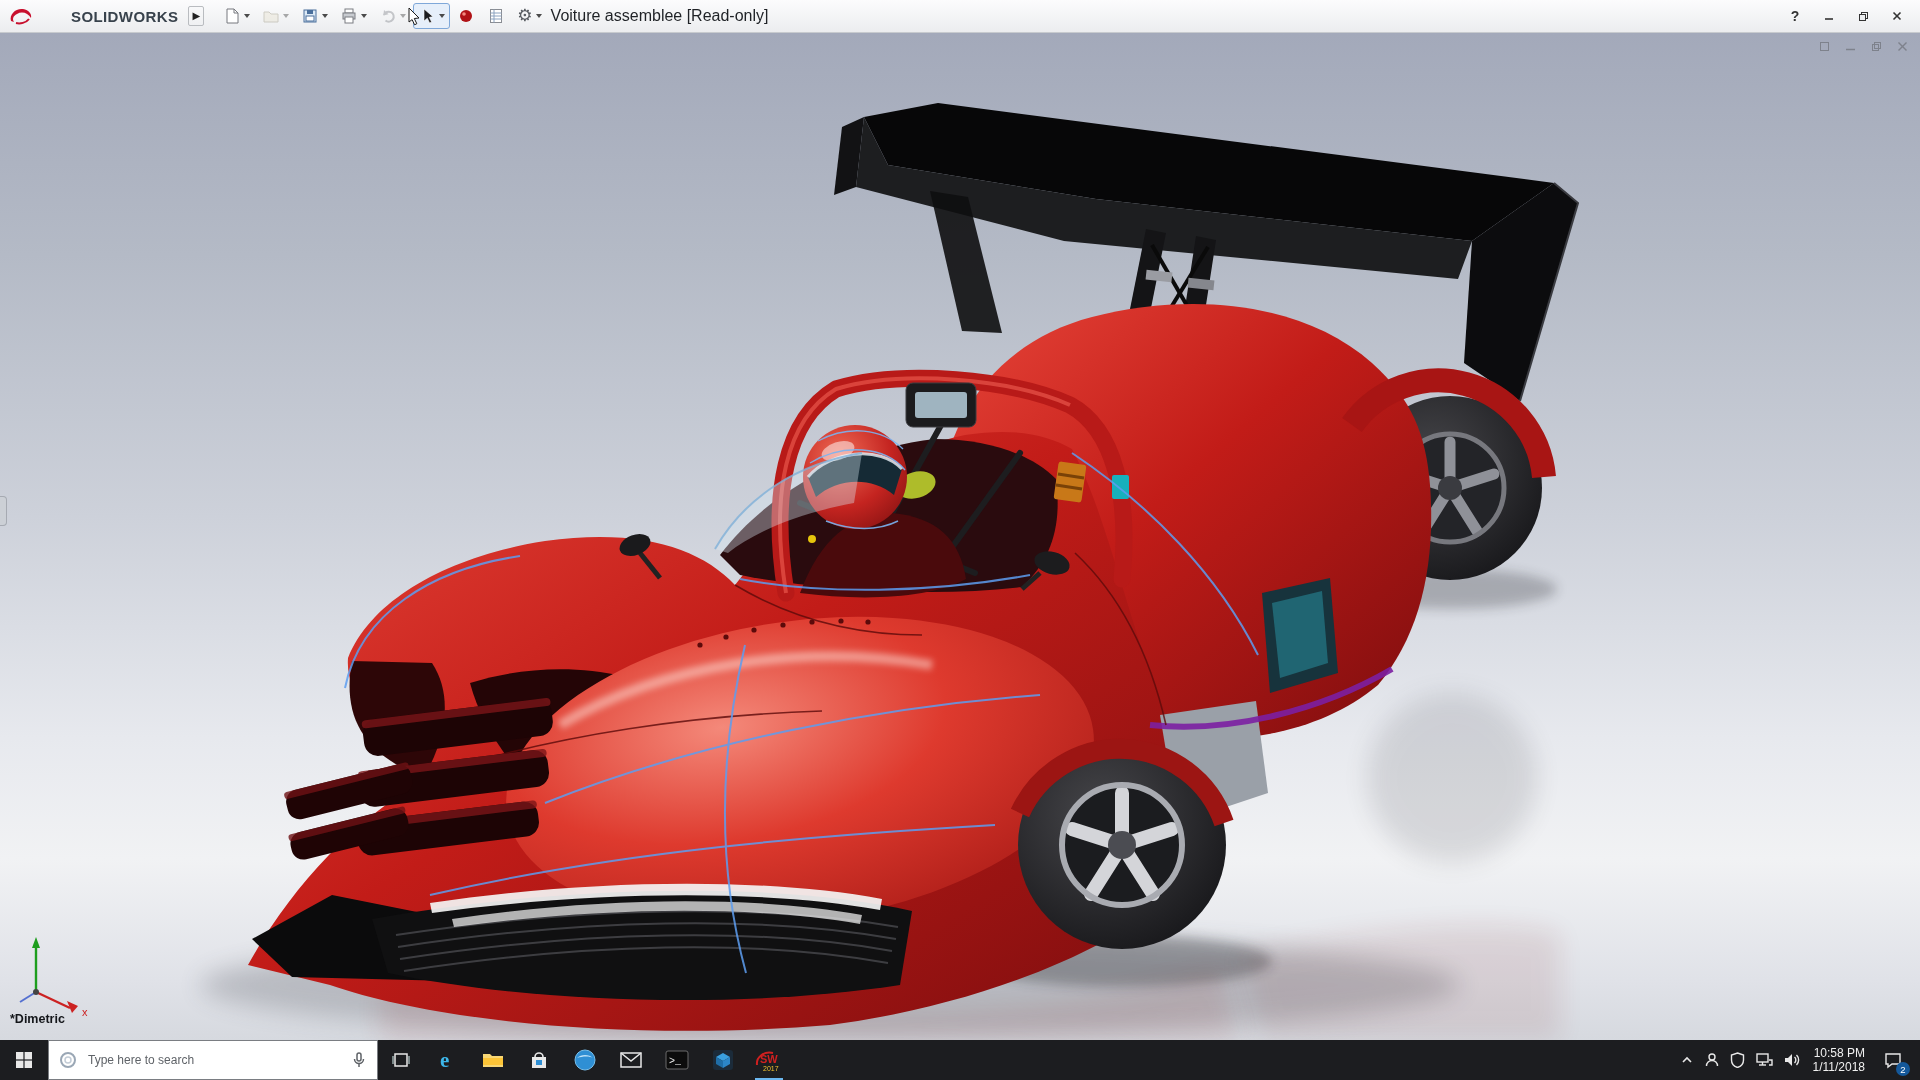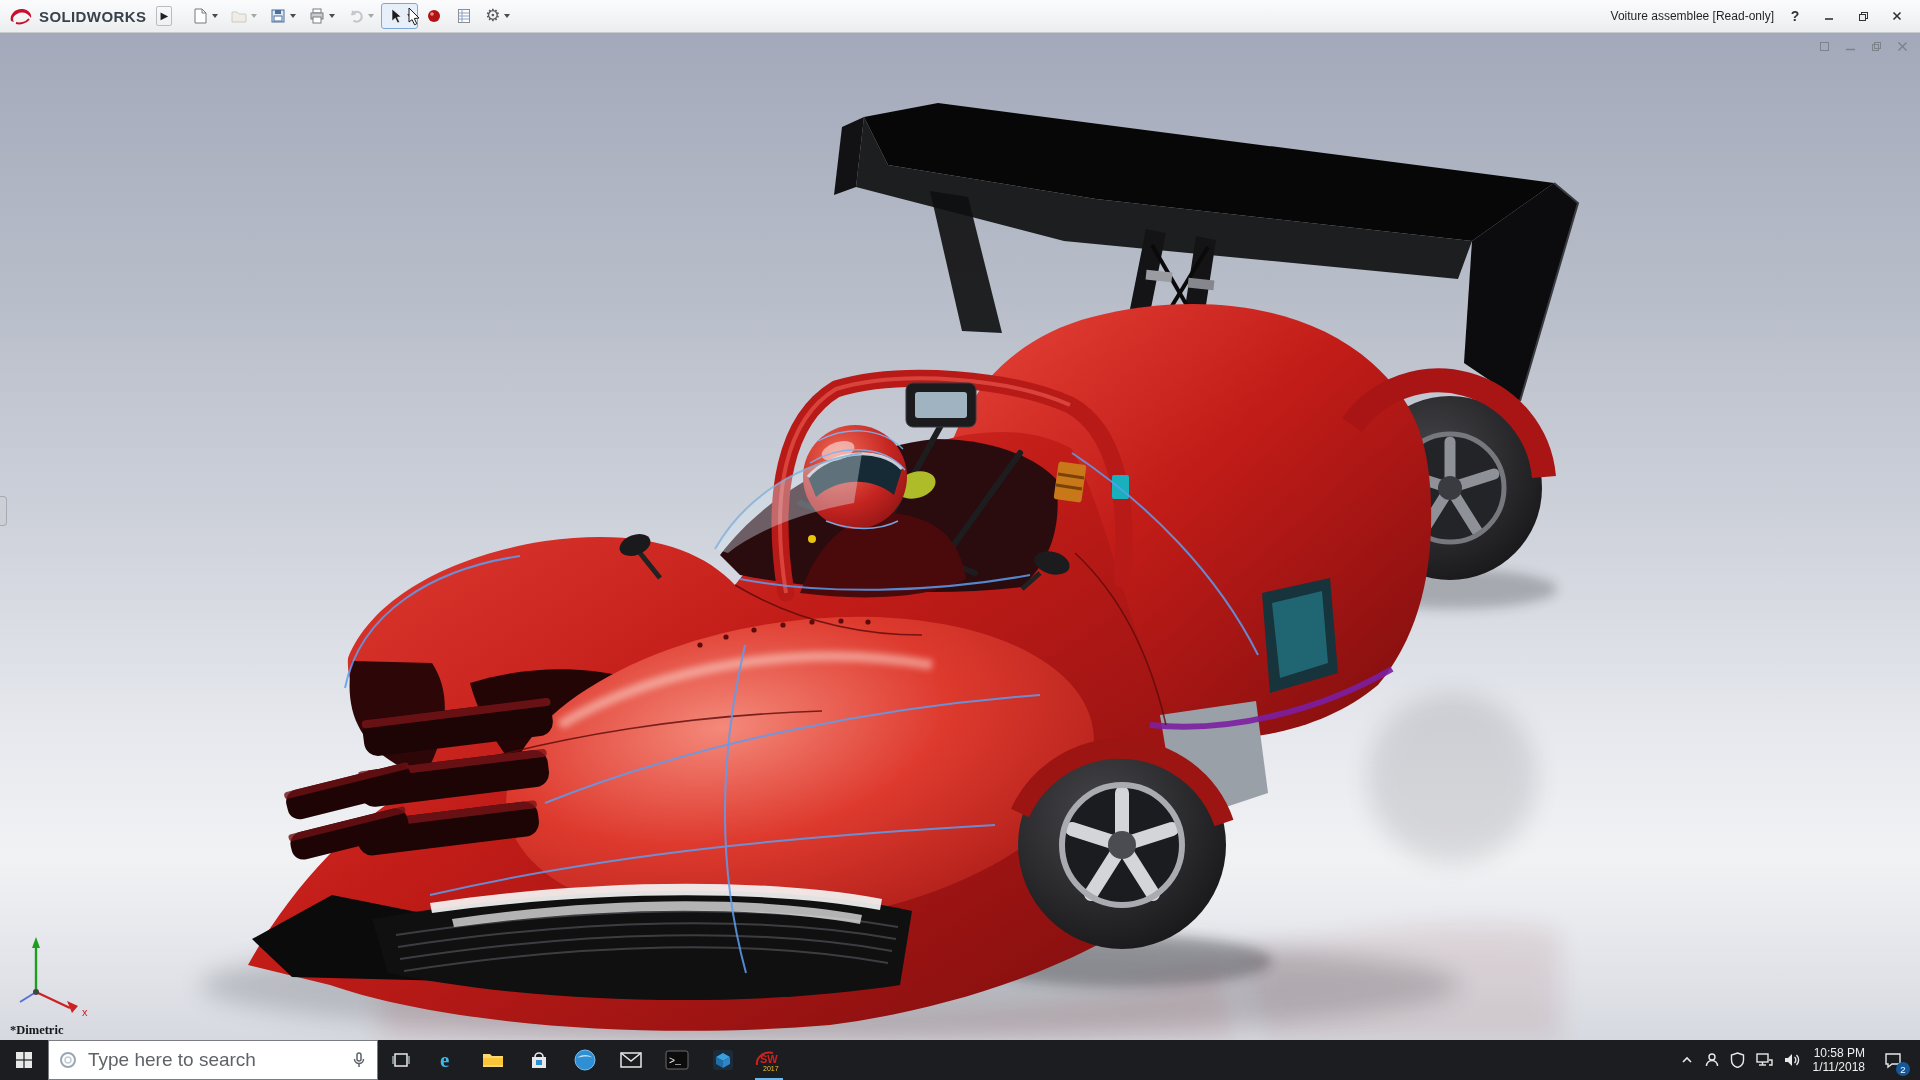--- a/index.html
+++ b/index.html
@@ -3,55 +3,55 @@
 <meta charset="utf-8">
 <style>
   html,body{margin:0;padding:0;width:1920px;height:1080px;overflow:hidden;
     font-family:"Liberation Sans", sans-serif; background:#000;}
   *{box-sizing:border-box;}
 
   
   .titlebar{height:33px;display:flex;align-items:center;gap:4px;padding:0 6px;
     background:linear-gradient(#fcfcfd,#ecedef);border-bottom:1px solid #c7cace;position:relative;}
   .logo{display:flex;align-items:center;gap:5px;padding:0 6px 0 2px;}
-  .logo-text{font-weight:bold;font-size:15px;letter-spacing:.4px;color:#38424c;}
+  .logo-text{font-weight:bold;font-size:15px;letter-spacing:.4px;color:#38424c;margin-left:32px;}
   .expander{font-size:10px;color:#222;background:none;border:1px solid #b9bcc0;border-radius:2px;
     width:16px;height:20px;line-height:16px;padding:0;cursor:pointer;}
   .tools{display:flex;align-items:center;gap:2px;margin-left:10px;}
   .tbtn{display:flex;align-items:center;gap:2px;padding:2px 4px;border:1px solid transparent;
     border-radius:3px;background:none;cursor:pointer;height:26px;}
   .tbtn.active{background:#e6effa;border-color:#7fa8d9;}
   .tbtn.disabled{opacity:.45;}
   .caret{width:0;height:0;border-left:3.5px solid transparent;border-right:3.5px solid transparent;
     border-top:4px solid #4a4a4a;margin-left:1px;}
   .gear-glyph{font-size:17px;color:#585c62;line-height:18px;}
-  .doc-title{flex:1;text-align:right;font-size:12px;color:#1f2226;}
+  .doc-title{flex:1;text-align:left;font-size:16px;color:#1f2226;}
   .winctl{display:flex;align-items:center;}
   .winctl button{width:34px;height:26px;background:none;border:none;cursor:pointer;
     display:flex;align-items:center;justify-content:center;color:#333;font-size:14px;font-weight:bold;}
   .mouse-cursor{position:absolute;left:408px;top:8px;z-index:50;pointer-events:none;}
 
   
   .viewport{position:relative;height:1007px;
     background:linear-gradient(180deg,#a3a9ba 0%,#b4bac6 22%,#cdd1da 48%,#e7e9ee 70%,#f1f2f4 82%,#e0e2e8 94%,#d6d9df 100%);}
   .scene{position:absolute;inset:0;width:100%;height:100%;}
   .child-ctl{position:absolute;top:4px;right:8px;display:flex;gap:6px;z-index:5;}
   .child-ctl button{width:20px;height:18px;border:none;background:none;padding:0;cursor:pointer;
     display:flex;align-items:center;justify-content:center;opacity:.65;}
-  .orientation{position:absolute;left:10px;bottom:2px;font-size:12.5px;color:#14161a;font-weight:bold;z-index:5;font-family:Liberation Serif, serif;}
+  .orientation{position:absolute;left:10px;bottom:14px;font-size:12.5px;color:#14161a;font-weight:bold;z-index:5;}
   .triad{position:absolute;left:6px;bottom:18px;z-index:5;}
   .pane-splitter{position:absolute;left:0;top:46%;width:7px;height:30px;background:#ccd0d6;
     border:1px solid #a6aab2;border-left:none;border-radius:0 4px 4px 0;cursor:ew-resize;z-index:5;}
 
   
   .taskbar{height:40px;background:#1c1d20;display:flex;align-items:stretch;color:#e8e8e8;}
   .start{width:48px;display:flex;align-items:center;justify-content:center;background:none;border:none;cursor:pointer;}
   .searchbox{width:330px;background:#ffffff;display:flex;align-items:center;gap:9px;padding:0 10px;
     border:1px solid #7a7d82;}
-  .searchbox input{flex:1;border:none;outline:none;font-size:19px;color:#333;background:transparent;
+  .searchbox input{flex:1;border:none;outline:none;font-size:12px;color:#333;background:transparent;
     font-family:"Liberation Sans",sans-serif;}
   .searchbox input::placeholder{color:#5f6368;}
   .apps{display:flex;align-items:stretch;}
   .app{position:relative;width:46px;display:flex;align-items:center;justify-content:center;
     background:none;border:none;cursor:pointer;}
   .app.running::after{content:"";position:absolute;left:9px;right:9px;bottom:0;height:2px;background:#6cb8f0;}
   .sw-ico{display:flex;flex-direction:column;align-items:center;line-height:1;}
   .tray{margin-left:auto;display:flex;align-items:center;}
   .tray button{background:none;border:none;cursor:pointer;display:flex;align-items:center;
     justify-content:center;height:40px;padding:0 5px;color:#e8e8e8;}

